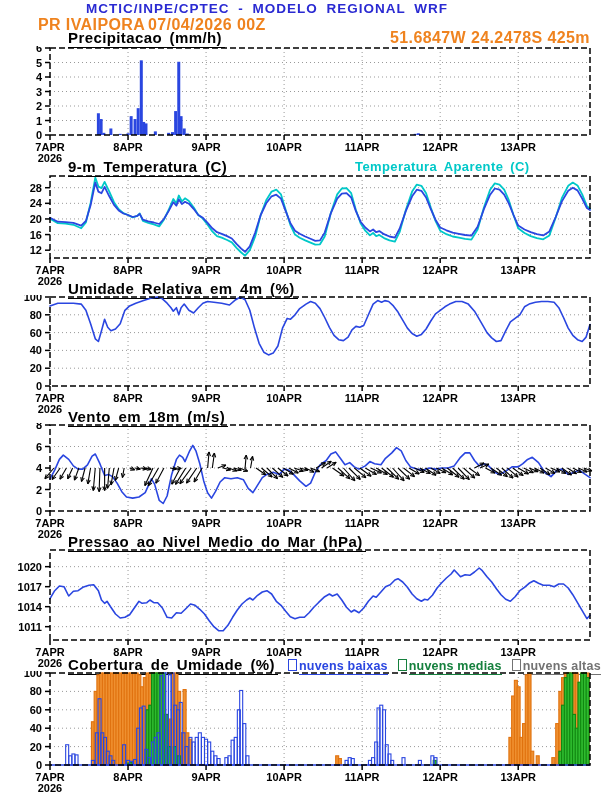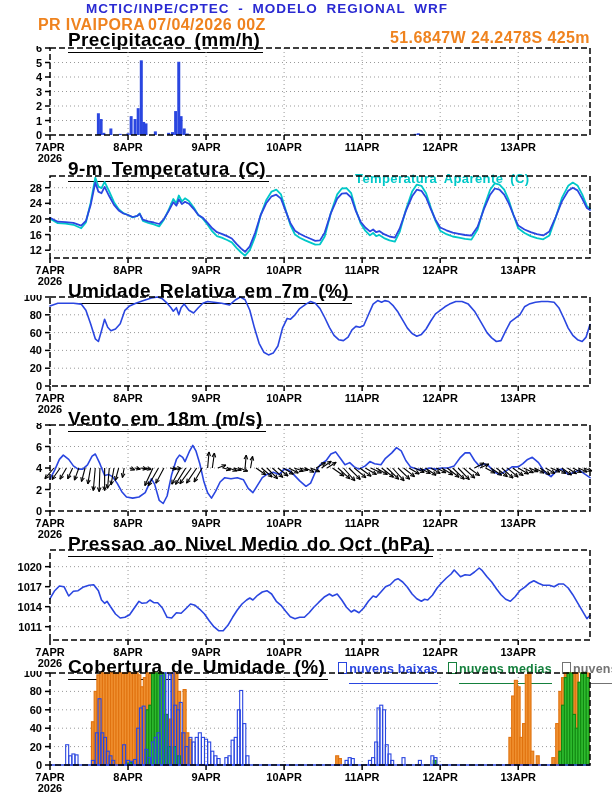--- a/index.html
+++ b/index.html
@@ -1,53 +1,53 @@
 <!DOCTYPE html>
 <html><head>
 <meta charset="utf-8">
 <style>
   html,body{margin:0;padding:0}
   body{width:612px;height:792px;background:#fff;position:relative;overflow:hidden;
        font-family:"Liberation Sans",sans-serif}
   .abs{position:absolute;white-space:nowrap}
   .hdr{font-weight:bold;font-size:13.5px;letter-spacing:1px;word-spacing:4px;color:#2a2ad2}
   .org{color:#ef831f;font-weight:bold;font-size:16px;letter-spacing:.4px}
-  .ptitle{font-weight:bold;font-size:19px;color:#000;letter-spacing:.4px;word-spacing:3px;
+  .ptitle{font-weight:bold;font-size:15px;color:#000;letter-spacing:.4px;word-spacing:3px;
           border-bottom:1.6px solid #000;padding:0 3px 1px 0;display:inline-block}
   .cyantitle{color:#00c8c8;font-weight:bold;font-size:13px;letter-spacing:.4px;word-spacing:3px}
   .legend-item{font-weight:bold;font-size:12.5px;letter-spacing:.2px;margin-left:10px}
-  .legend-item .lbl{border-bottom:1.6px solid currentColor;padding-bottom:7px}
+  .legend-item .lbl{border-bottom:1.6px solid currentColor;padding-bottom:1px}
   .sq{display:inline-block;width:7px;height:10px;border:1.6px solid;margin-right:2px;vertical-align:-1px;background:#fff}
   .c-blue{color:#2a46e0}.c-green{color:#15803d}.c-orange{color:#737373}
   svg{position:absolute;left:0}
   .tick{font-family:"Liberation Sans",sans-serif;font-size:11px;font-weight:bold;fill:#000}
 </style>
 </head>
 <body>
 
 <div class="abs hdr" style="top:1px;left:0;width:520px;text-align:center;text-indent:14px">MCTIC/INPE/CPTEC - MODELO REGIONAL WRF</div>
 <div class="abs org" style="top:16px;left:38px">PR IVAIPORA</div>
 <div class="abs org" style="top:16px;left:148px">07/04/2026 00Z</div>
 <div class="abs org" style="top:29px;right:22px">51.6847W 24.2478S 425m</div>
 
 <div class="abs" style="top:29px;left:68px">
   <span class="ptitle">Precipitacao (mm/h)</span>
 </div>
 <div class="abs" style="top:158px;left:68px">
   <span class="ptitle">9-m Temperatura (C)</span>
 </div>
-<div class="abs cyantitle" style="top:171px;left:355px">Temperatura Aparente (C)</div>
+<div class="abs cyantitle" style="top:159px;left:355px">Temperatura Aparente (C)</div>
 <div class="abs" style="top:280px;left:68px">
-  <span class="ptitle">Umidade Relativa em 7m (%)</span>
+  <span class="ptitle">Umidade Relativa em 4m (%)</span>
 </div>
 <div class="abs" style="top:408px;left:68px">
   <span class="ptitle">Vento em 18m (m/s)</span>
 </div>
 <div class="abs" style="top:533px;left:68px">
-  <span class="ptitle">Pressao ao Nivel Medio do Oct (hPa)</span>
+  <span class="ptitle">Pressao ao Nivel Medio do Mar (hPa)</span>
 </div>
 <div class="abs" style="top:656px;left:68px">
   <span class="ptitle">Cobertura de Umidade (%)</span><span class="legend-item c-blue"><span class="sq"></span><span class="lbl">nuvens baixas</span></span><span class="legend-item c-green"><span class="sq"></span><span class="lbl">nuvens medias</span></span><span class="legend-item c-orange"><span class="sq"></span><span class="lbl">nuvens altas</span></span>
 </div>
 
 <svg width="612" height="121" viewBox="0 0 612 121" style="top: 46px;">
     <line x1="128.03468208092488" x2="128.03468208092488" y1="2" y2="89" stroke="#999999" stroke-width="1" stroke-dasharray="1,3"></line>
     <line x1="206.06936416184973" x2="206.06936416184973" y1="2" y2="89" stroke="#999999" stroke-width="1" stroke-dasharray="1,3"></line>
     <line x1="284.10404624277453" x2="284.10404624277453" y1="2" y2="89" stroke="#999999" stroke-width="1" stroke-dasharray="1,3"></line>
     <line x1="362.13872832369947" x2="362.13872832369947" y1="2" y2="89" stroke="#999999" stroke-width="1" stroke-dasharray="1,3"></line>

